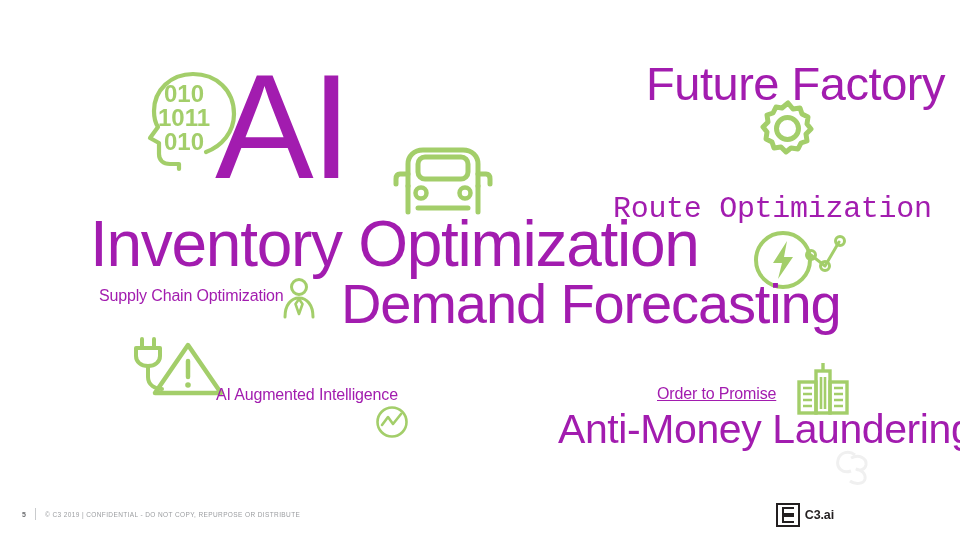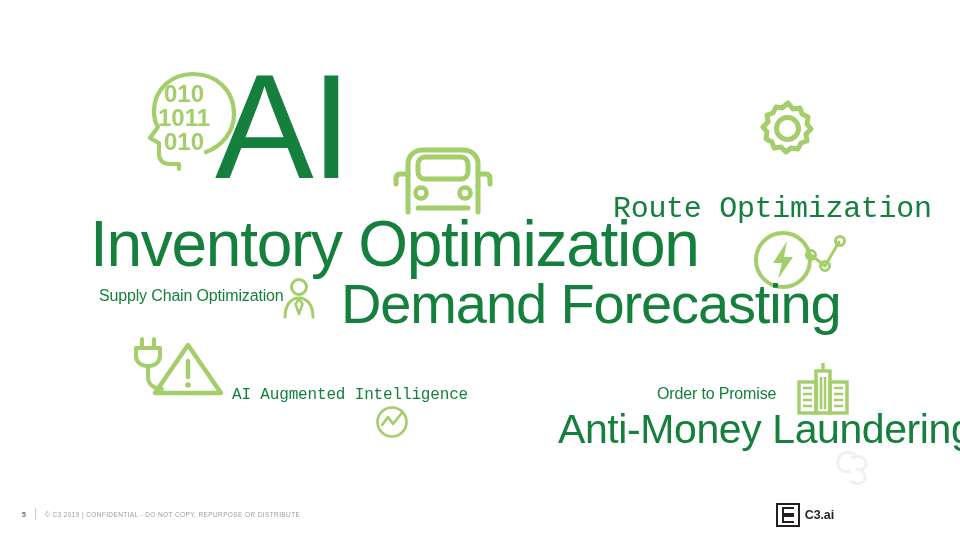--- a/index.html
+++ b/index.html
@@ -16,21 +16,21 @@
     position: relative;
     width: 960px;
     height: 539px;
     background: #ffffff;
     overflow: hidden;
   }
 
   
   .term {
     position: absolute;
-    color: #15803d;
+    color: #a21caf;
     white-space: nowrap;
     line-height: 1;
     letter-spacing: -0.01em;
     font-weight: 400;
   }
   .term.huge   { font-size: 148px; letter-spacing: -0.02em; }
   .term.xl     { font-size: 55px;  }
   .term.lg     { font-size: 47px;  }
   .term.md     { font-size: 30px;  }
   .term.sm     { font-size: 24px;  }
@@ -186,35 +186,36 @@
   <div class="icon watermark" style="left:833px; top:448px;">
     <svg width="42" height="38" viewBox="0 0 42 38">
       <path d="M22 7 C16 2 7 4 5 12 C3 20 10 26 18 23" fill="none" stroke="#F0F0F0" stroke-width="3"></path>
       <path d="M18 10 C26 6 34 10 33 17 C32 22 26 23 23 21 C28 22 33 25 32 31 C31 36 22 37 17 33" fill="none" stroke="#F0F0F0" stroke-width="3"></path>
     </svg>
   </div>
 
   <div class="term huge" style="left:215px; top:53px;">AI</div>
 
 
+  <div class="term lg" style="left:646px; top:60px;">Future Factory</div>
 
 
   <div class="term md" style="left:613px; top:194px;font-family:Liberation Mono, monospace;">Route Optimization</div>
 
   <div class="term huge" style="left:90px; top:212px; font-size:64px;">Inventory Optimization</div>
 
   <div class="term huge" style="left:341px; top:276px; font-size:56px;">Demand Forecasting</div>
 
   <div class="term xs" style="left:99px; top:288px;">Supply Chain Optimization</div>
 
 
-  <div class="term xs" style="left:232px; top:387px;font-family:Liberation Mono, monospace;">AI Augmented Intelligence</div>
-
-
-  <div class="term xs" style="left:657px; top:386px;">Order to Promise</div>
+  <div class="term xs" style="left:216px; top:387px;">AI Augmented Intelligence</div>
+
+
+  <div class="term xs" style="left:657px; top:386px;text-decoration:underline;">Order to Promise</div>
 
   <div class="term xl" style="left:558px; top:409px; font-size:41px;">Anti-Money Laundering</div>
 
 
   <div id="footer">
     <div class="foot-page">5</div>
     <div class="foot-rule"></div>
     <div class="foot-text">© C3 2019  |  CONFIDENTIAL - DO NOT COPY, REPURPOSE OR DISTRIBUTE</div>
 
     <div id="logo">

